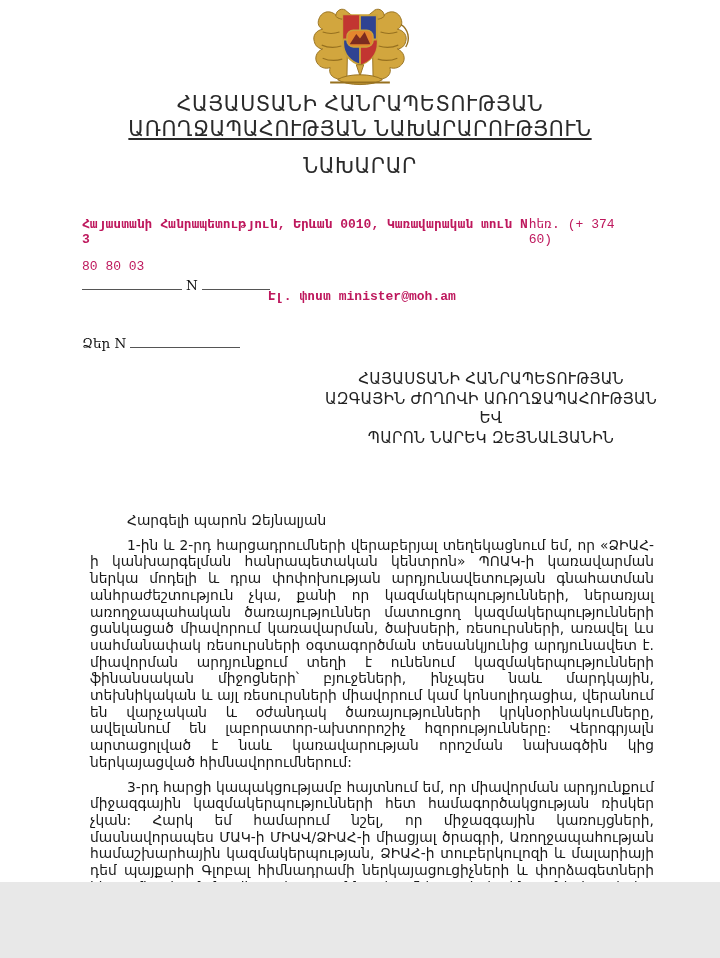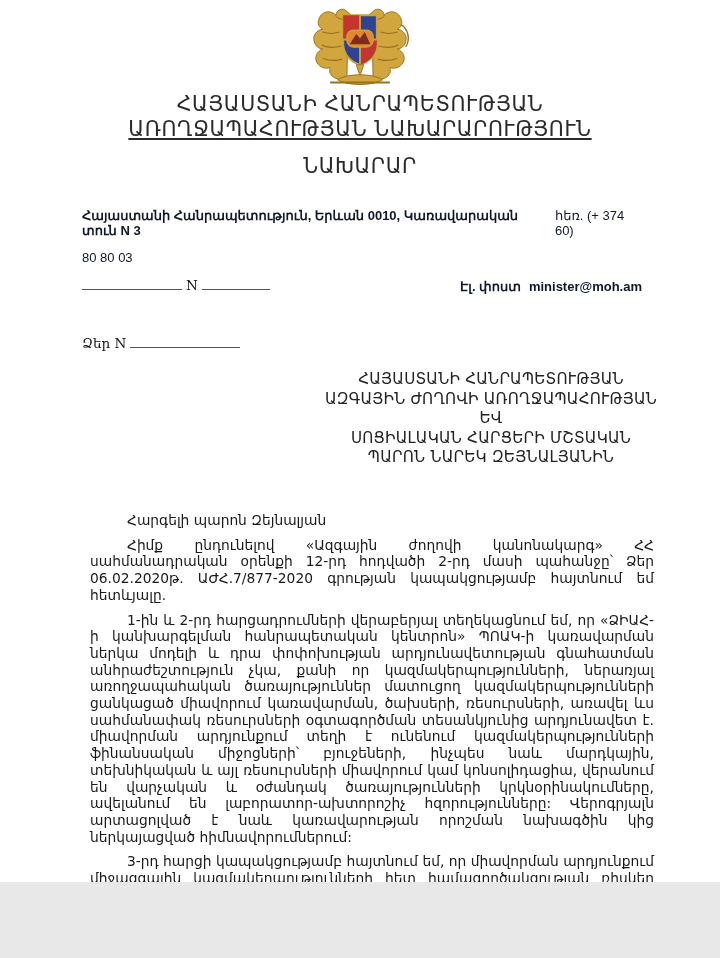--- a/index.html
+++ b/index.html
@@ -9,27 +9,27 @@
     font-family:"DejaVu Sans",sans-serif;color:#1c1c1c;
   }
   
   .coa{position:absolute;top:3px;left:50%;transform:translateX(-50%);width:112px;height:88px;}
   .lh-title{position:absolute;left:0;right:0;text-align:center;
     font-size:20.5px;letter-spacing:.6px;line-height:25px;color:#2a2a2a;}
   .lh-title.l1{top:92px;}
   .lh-title.l2{top:117px;text-decoration:underline;}
   .lh-title.l3{top:142px;margin-top:12px;}
   
-  .contact{position:absolute;top:208px;left:82px;right:78px;
-    font-family:Liberation Sans, sans-serif;font-size:13px;color:#0f172a;}
+  .contact{position:absolute;top:216px;left:82px;right:78px;
+    font-family:Liberation Mono, monospace;font-size:13px;color:#be185d;}
   .contact-row1{display:flex;justify-content:space-between;align-items:baseline;}
   .addr{font-weight:bold;}
   .phone-label{font-weight:normal;}
   .phone-num{margin-top:12px;font-weight:normal;}
-  .email-row{margin-top:14px;text-align:right;font-weight:bold;}
+  .email-row{margin-top:14px;text-align:center;font-weight:bold;}
   .email-row .em-label{margin-right:8px;}
   
   .refline{position:absolute;left:82px;font-family:"DejaVu Serif","DejaVu Sans",serif;
     font-size:13.5px;color:#111;}
   .ref-out{top:276px;}
   .ref-your{top:334px;text-align:center;}
   .uline{display:inline-block;border-bottom:1.4px solid #555;height:13px;vertical-align:baseline;}
   .uline.w100{width:100px;}
   .uline.w70{width:68px;}
   .uline.w110{width:110px;}
@@ -98,24 +98,22 @@
     <span class="uline w100"></span><span class="ref-n">N</span><span class="uline w70"></span>
   </div>
 
   <div class="refline ref-your">
     <span class="ref-n" style="padding-left:0;">Ձեր N</span><span class="uline w110"></span>
   </div>
 
   <div class="addressee">
     <div>ՀԱՅԱՍՏԱՆԻ ՀԱՆՐԱՊԵՏՈՒԹՅԱՆ</div>
     <div>ԱԶԳԱՅԻՆ ԺՈՂՈՎԻ ԱՌՈՂՋԱՊԱՀՈՒԹՅԱՆ ԵՎ</div>
-    <div>ՍՈՑԻԱԼԱԿԱՆ ՀԱՐՑԵՐԻ ՄՇՏԱԿԱՆ</div>
     <div>ՊԱՐՈՆ ՆԱՐԵԿ ԶԵՅՆԱԼՅԱՆԻՆ</div>
   </div>
 
   <div class="body-text">
     <p class="greeting">Հարգելի պարոն Զեյնալյան</p>
-    <p>Հիմք ընդունելով «Ազգային ժողովի կանոնակարգ» ՀՀ սահմանադրական օրենքի 12-րդ հոդվածի 2-րդ մասի պահանջը՝ Ձեր 06.02.2020թ. ԱԺՀ.7/877-2020 գրության կապակցությամբ հայտնում եմ հետևյալը.</p>
     <p>1-ին և 2-րդ հարցադրումների վերաբերյալ տեղեկացնում եմ, որ «ՁԻԱՀ-ի կանխարգելման հանրապետական կենտրոն» ՊՈԱԿ-ի կառավարման ներկա մոդելի և դրա փոփոխության արդյունավետության գնահատման անհրաժեշտություն չկա, քանի որ կազմակերպությունների, ներառյալ առողջապահական ծառայություններ մատուցող կազմակերպությունների ցանկացած միավորում կառավարման, ծախսերի, ռեսուրսների, առավել ևս սահմանափակ ռեսուրսների օգտագործման տեսանկյունից արդյունավետ է. միավորման արդյունքում տեղի է ունենում կազմակերպությունների ֆինանսական միջոցների՝ բյուջեների, ինչպես նաև մարդկային, տեխնիկական և այլ ռեսուրսների միավորում կամ կոնսոլիդացիա, վերանում են վարչական և օժանդակ ծառայությունների կրկնօրինակումները, ավելանում են լաբորատոր-ախտորոշիչ հզորությունները: Վերոգրյալն արտացոլված է նաև կառավարության որոշման նախագծին կից ներկայացված հիմնավորումներում:</p>
     <p>3-րդ հարցի կապակցությամբ հայտնում եմ, որ միավորման արդյունքում միջազգային կազմակերպությունների հետ համագործակցության ռիսկեր չկան: Հարկ եմ համարում նշել, որ միջազգային կառույցների, մասնավորապես ՄԱԿ-ի ՄԻԱՎ/ՁԻԱՀ-ի միացյալ ծրագրի, Առողջապահության համաշխարհային կազմակերպության, ՁԻԱՀ-ի տուբերկուլոզի և մալարիայի դեմ պայքարի Գլոբալ հիմնադրամի ներկայացուցիչների և փորձագետների հետ միավորման վերաբերյալ քննարկումներ տեղի են ունեցել դեռևս գործընթացի նախապատրաստական փուլից սկսած, և կարծիքները դրական են եղել: Համատեղ ուսումնասիրվել է նաև տարածաշրջանի այլ երկրների (Մոլդովա, Ուկրաինա, Վրաստան) փորձն այդ ուղղությամբ:</p>
   </div>
 
 </div>
 
 </body></html>

